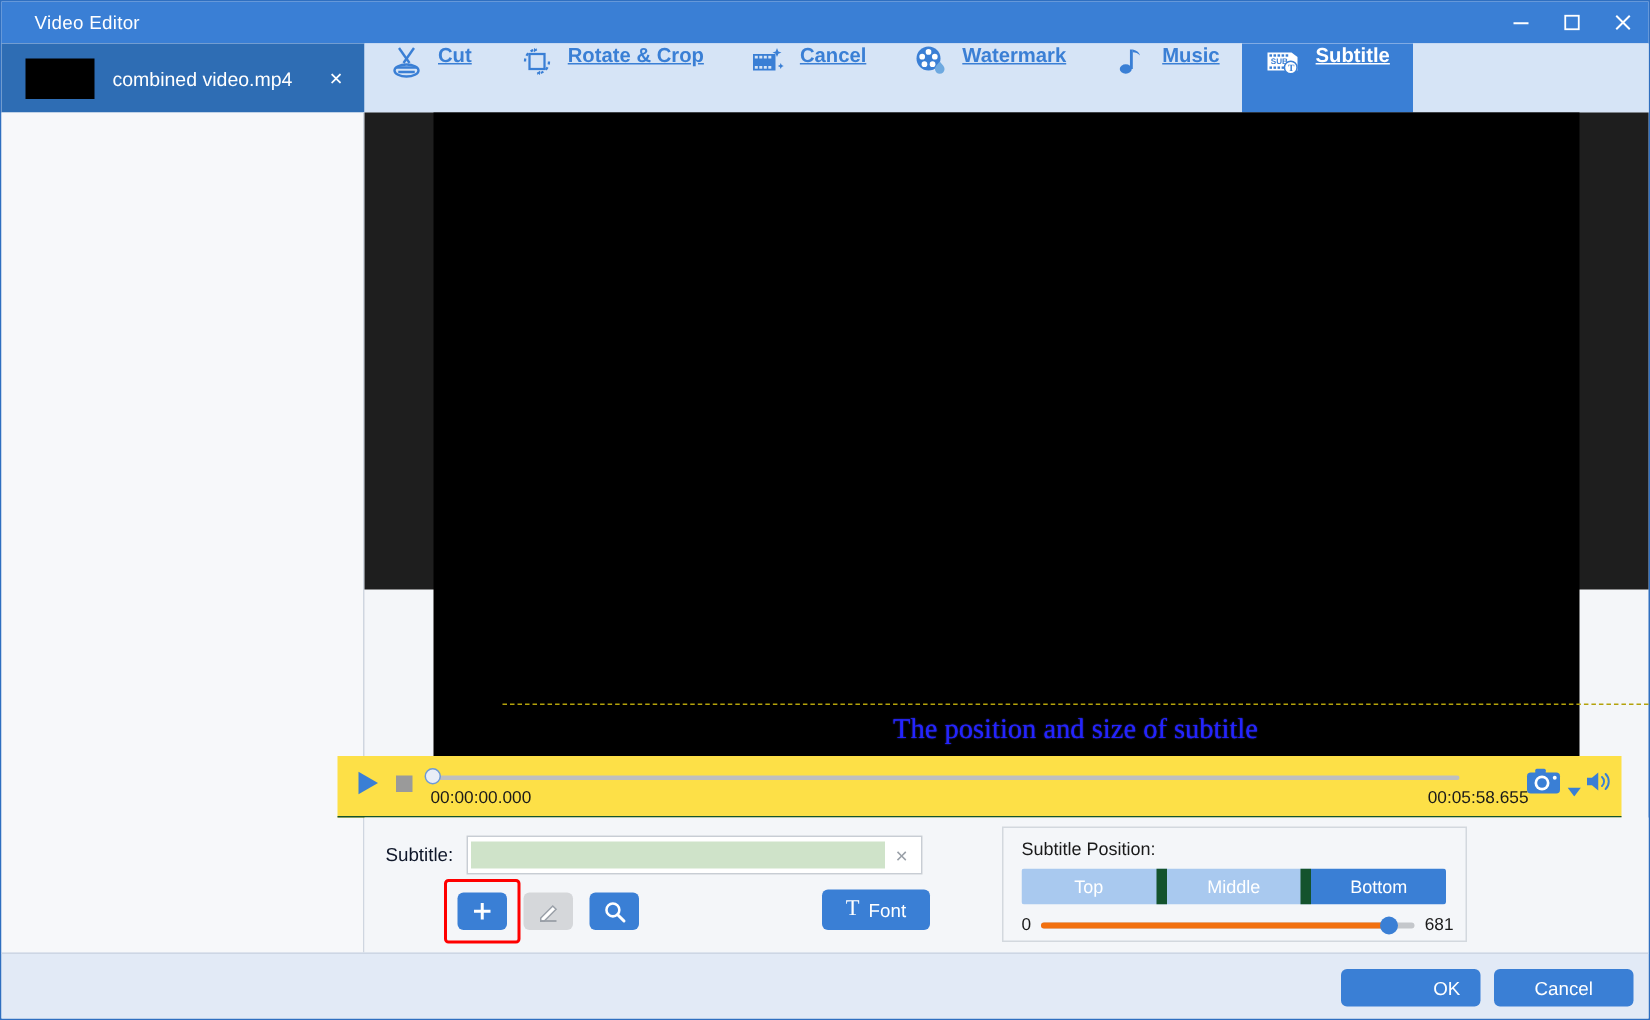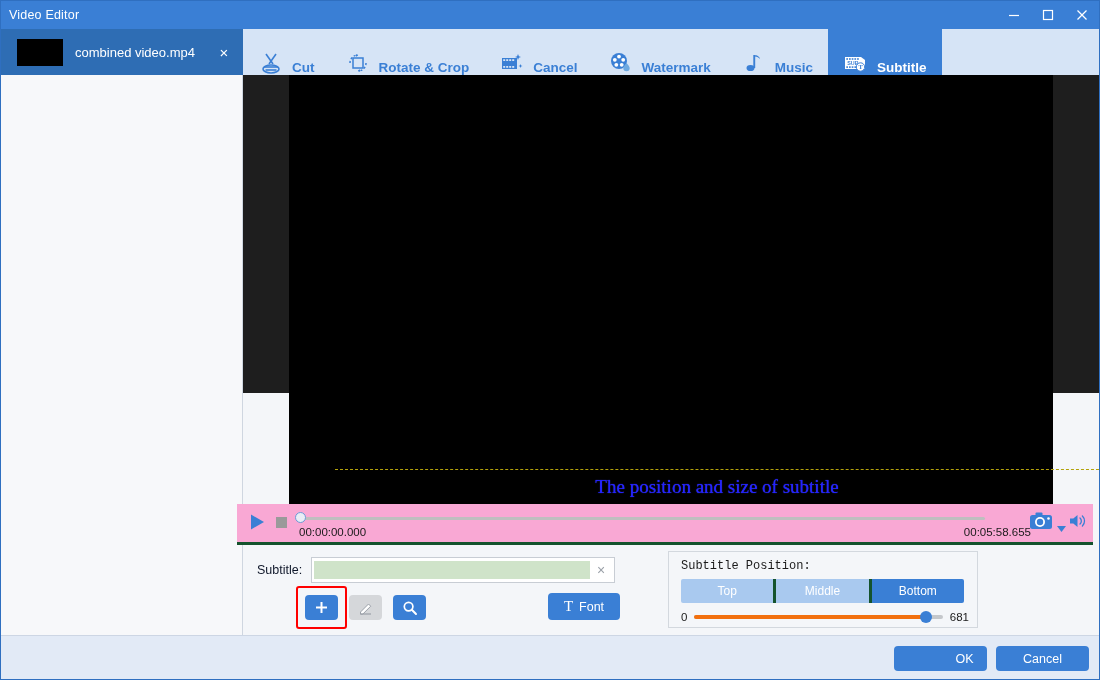--- a/index.html
+++ b/index.html
@@ -18,21 +18,21 @@
 
   
   #titlebar {
     position: absolute; left: 0; top: 0;
     width: 1098px; height: 28px;
     background: #3a7fd5;
     display: flex; align-items: center;
   }
   #titlebar-title {
     color: #ffffff; font-size: 12.5px;
-    padding-left: 8px; letter-spacing: .2px;
+    padding-left: 22px; letter-spacing: .2px;
     white-space: nowrap;
   }
   #win-controls { margin-left: auto; display: flex; height: 28px; }
   .win-btn {
     width: 34px; height: 28px;
     display: flex; align-items: center; justify-content: center;
     cursor: default;
   }
   .win-btn svg { display: block; }
 
@@ -66,24 +66,25 @@
     width: 26px; text-align: center;
     margin-right: 6px; line-height: 1;
   }
 
   #toolbar {
     flex: 1; height: 46px;
     background: #d6e4f6;
     display: flex; align-items: stretch;
   }
   .tool {
-    display: flex; align-items: flex-end; gap: 8px;
+    display: flex; align-items: flex-start; gap: 8px;
     padding: 0 15px;
     color: #3a7fd5; font-size: 13.5px; font-weight: bold;
     white-space: nowrap;
+    text-decoration: underline;
   }
   .tool .ticon { display: flex; align-items: center; justify-content: center; width: 26px; }
   .tool.active { background: #3a7fd5; color: #ffffff; }
 
   
   #sidebar-body {
     position: absolute; left: 0; top: 74px;
     width: 242px; height: 560px;
     background: #f7f8fa;
     border-right: 1px solid #cfd6e0;
@@ -109,24 +110,24 @@
   #sub-text {
     color: #2323ff;
     font-family: "Liberation Serif", serif;
     font-size: 19px;
     text-shadow: 0 0 1px #3b3bff;
     white-space: nowrap;
   }
 
   
   #playbar {
-    position: absolute; left: 236px; top: 503px;
+    position: absolute; left: 224px; top: 503px;
     width: 856px; height: 41px;
-    background: #f9a8d4;
-    border-bottom: 3px solid #14532d;
+    background: #fde047;
+    border-bottom: 1px solid #14532d;
   }
   #play-btn {
     position: absolute; left: 10px; top: 8px;
     width: 20px; height: 20px;
   }
   #stop-btn {
     position: absolute; left: 39px; top: 13px;
     width: 11px; height: 11px;
     background: #9a9a9a;
   }
@@ -201,30 +202,30 @@
   }
   #font-btn .tglyph { font-family: "Liberation Serif", serif; font-size: 15px; }
 
   
   #posgroup {
     position: absolute; left: 425px; top: 6px;
     width: 310px; height: 77px;
     border: 1px solid #d3d8de;
     background: #f4f6f9;
   }
-  #pos-title { font-size: 12px; color: #1a1a1a; margin: 7px 0 0 12px; font-family: Liberation Mono, monospace; }
+  #pos-title { font-size: 12px; color: #1a1a1a; margin: 7px 0 0 12px; }
   #pos-seg {
     margin: 6px 0 0 12px;
     width: 283px; height: 24px;
     display: flex; border-radius: 2px; overflow: hidden;
   }
   .seg {
     flex: 1; display: flex; align-items: center; justify-content: center;
     background: #a9c9ef; color: #ffffff; font-size: 12px;
-    border-right: 3px solid #14532d;
+    border-right: 7px solid #14532d;
   }
   .seg:last-child { border-right: none; }
   .seg.active { background: #3a7fd5; }
   #pos-slider-row {
     margin: 8px 0 0 12px; width: 288px;
     display: flex; align-items: center; gap: 7px;
   }
   .slider-end { font-size: 11.5px; color: #1a1a1a; white-space: nowrap; }
   #slider-track {
     position: relative; flex: 1; height: 4px;

